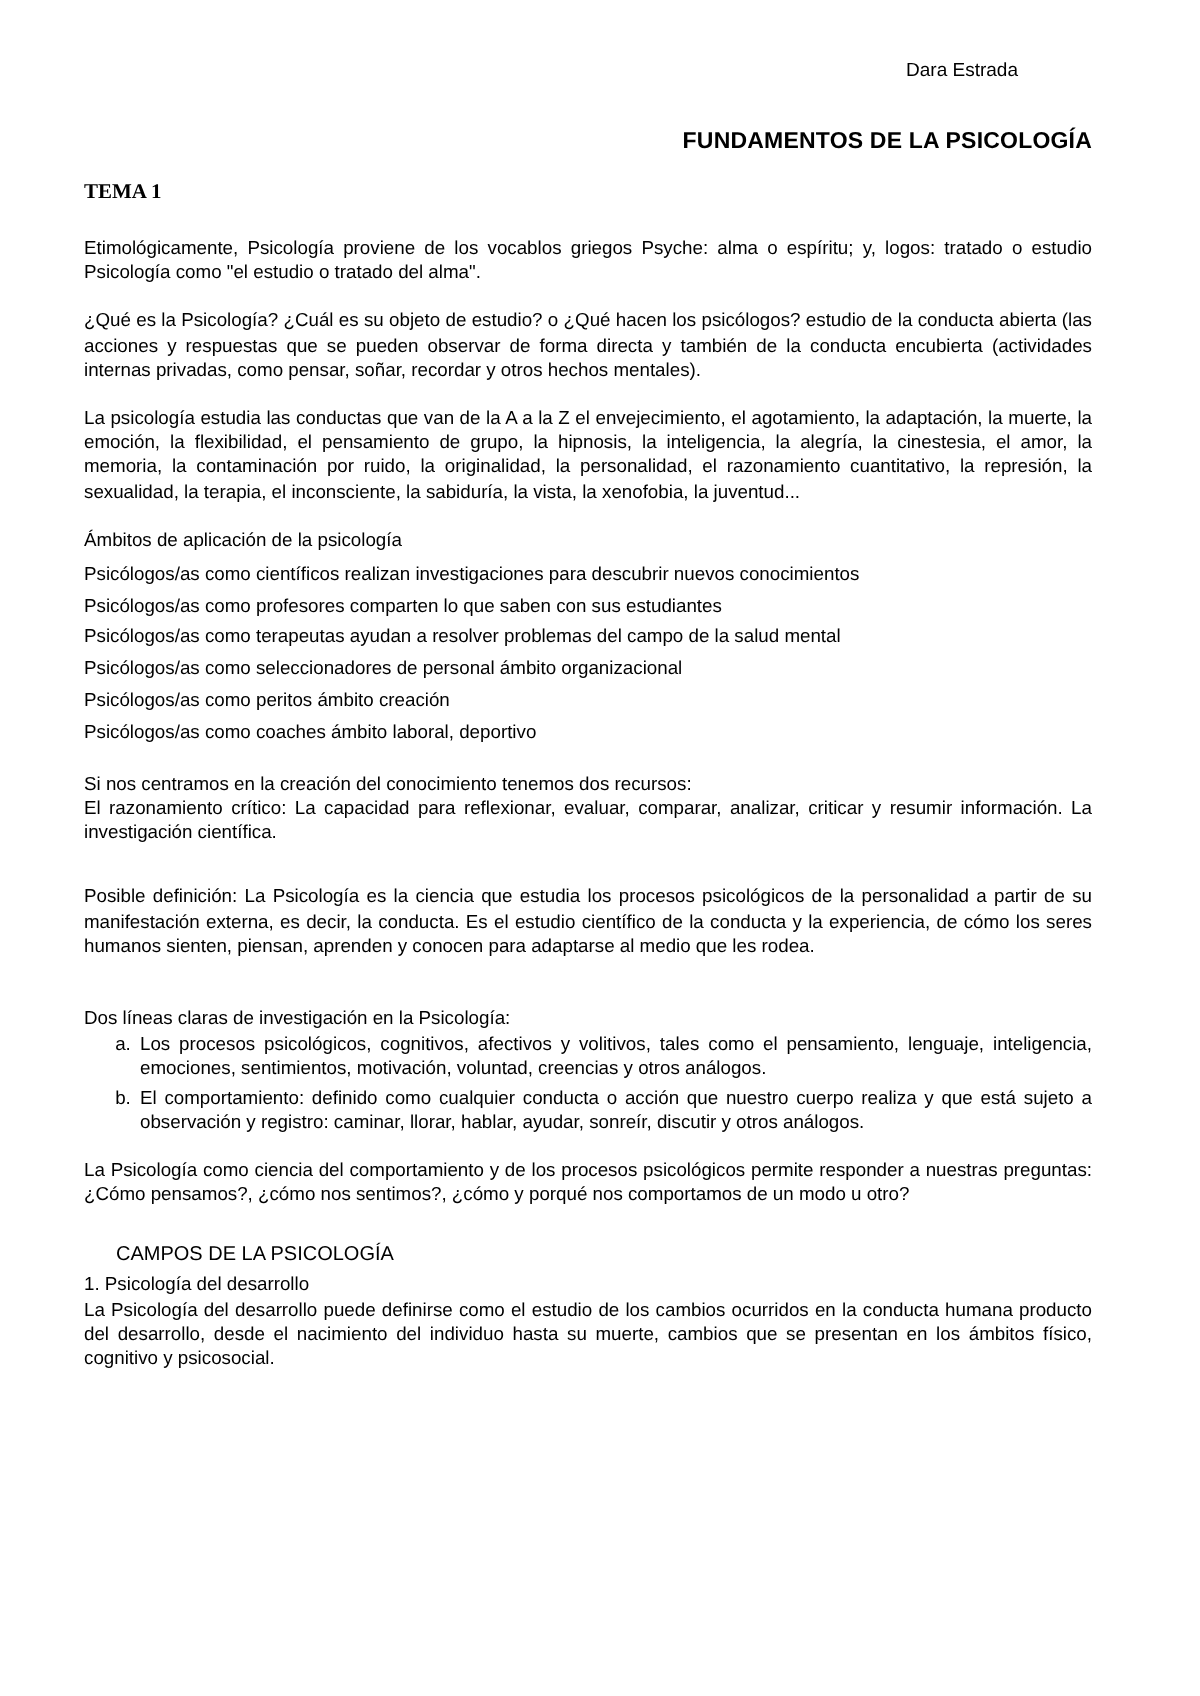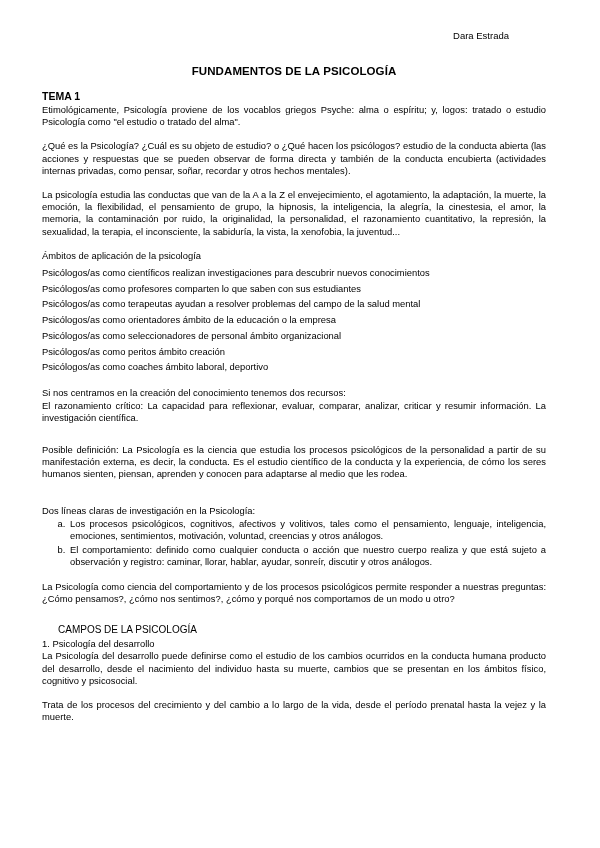--- a/index.html
+++ b/index.html
@@ -18,32 +18,33 @@
     background: #ffffff;
   }
   .header-author {
     text-align: right;
     font-size: 9.5px;
     line-height: 12px;
     margin-right: 37px;
     margin-bottom: 22px;
   }
   .doc-title {
-    text-align: center;
+    text-align: right;
     font-size: 11.5px;
     font-weight: bold;
     line-height: 14px;
     margin-bottom: 12px;
     letter-spacing: 0.1px;
   }
   .tema-heading {
     font-size: 10.5px;
     font-weight: bold;
     line-height: 13px;
-    margin-bottom: 1px;
+    margin-bottom: 15px;
+    font-family: Liberation Serif, serif;
   }
   .body-p {
     font-size: 9.4px;
     line-height: 12.2px;
     text-align: justify;
     margin-bottom: 12px;
   }
   .body-p.tight { margin-bottom: 0; }
   .group { margin-bottom: 12px; }
   .group.lg { margin-bottom: 20px; }
@@ -103,21 +104,20 @@
   <p class="body-p">¿Qué es la Psicología? ¿Cuál es su objeto de estudio? o ¿Qué hacen los psicólogos? estudio de la conducta abierta (las acciones y respuestas que se pueden observar de forma directa y también de la conducta encubierta (actividades internas privadas, como pensar, soñar, recordar y otros hechos mentales).</p>
 
   <p class="body-p">La psicología estudia las conductas que van de la A a la Z el envejecimiento, el agotamiento, la adaptación, la muerte, la emoción, la flexibilidad, el pensamiento de grupo, la hipnosis, la inteligencia, la alegría, la cinestesia, el amor, la memoria, la contaminación por ruido, la originalidad, la personalidad, el razonamiento cuantitativo, la represión, la sexualidad, la terapia, el inconsciente, la sabiduría, la vista, la xenofobia, la juventud...</p>
 
   <h3 class="section-heading">Ámbitos de aplicación de la psicología</h3>
 
   <div class="ambito-list">
     <div class="ambito-item">Psicólogos/as como científicos realizan investigaciones para descubrir nuevos conocimientos</div>
     <div class="ambito-item">Psicólogos/as como profesores comparten lo que saben con sus estudiantes</div>
     <div class="ambito-item">Psicólogos/as como terapeutas ayudan a resolver problemas del campo de la salud mental</div>
-    <div class="ambito-item">Psicólogos/as como orientadores ámbito de la educación o la empresa</div>
     <div class="ambito-item">Psicólogos/as como seleccionadores de personal ámbito organizacional</div>
     <div class="ambito-item">Psicólogos/as como peritos ámbito creación</div>
     <div class="ambito-item">Psicólogos/as como coaches ámbito laboral, deportivo</div>
   </div>
 
   <div class="group lg">
     <p class="body-p tight">Si nos centramos en la creación del conocimiento tenemos dos recursos:</p>
     <p class="body-p tight">El razonamiento crítico: La capacidad para reflexionar, evaluar, comparar, analizar, criticar y resumir información. La investigación científica.</p>
   </div>
 
@@ -132,15 +132,14 @@
   </div>
 
   <p class="body-p ciencia-p">La Psicología como ciencia del comportamiento y de los procesos psicológicos permite responder a nuestras preguntas: ¿Cómo pensamos?, ¿cómo nos sentimos?, ¿cómo y porqué nos comportamos de un modo u otro?</p>
 
   <h2 class="campos-heading">CAMPOS DE LA PSICOLOGÍA</h2>
 
   <h3 class="sub-heading">1. Psicología del desarrollo</h3>
 
   <p class="body-p">La Psicología del desarrollo puede definirse como el estudio de los cambios ocurridos en la conducta humana producto del desarrollo, desde el nacimiento del individuo hasta su muerte, cambios que se presentan en los ámbitos físico, cognitivo y psicosocial.</p>
 
-  <p class="body-p">Trata de los procesos del crecimiento y del cambio a lo largo de la vida, desde el período prenatal hasta la vejez y la muerte.</p>
 
 </div>
 
 </body></html>

